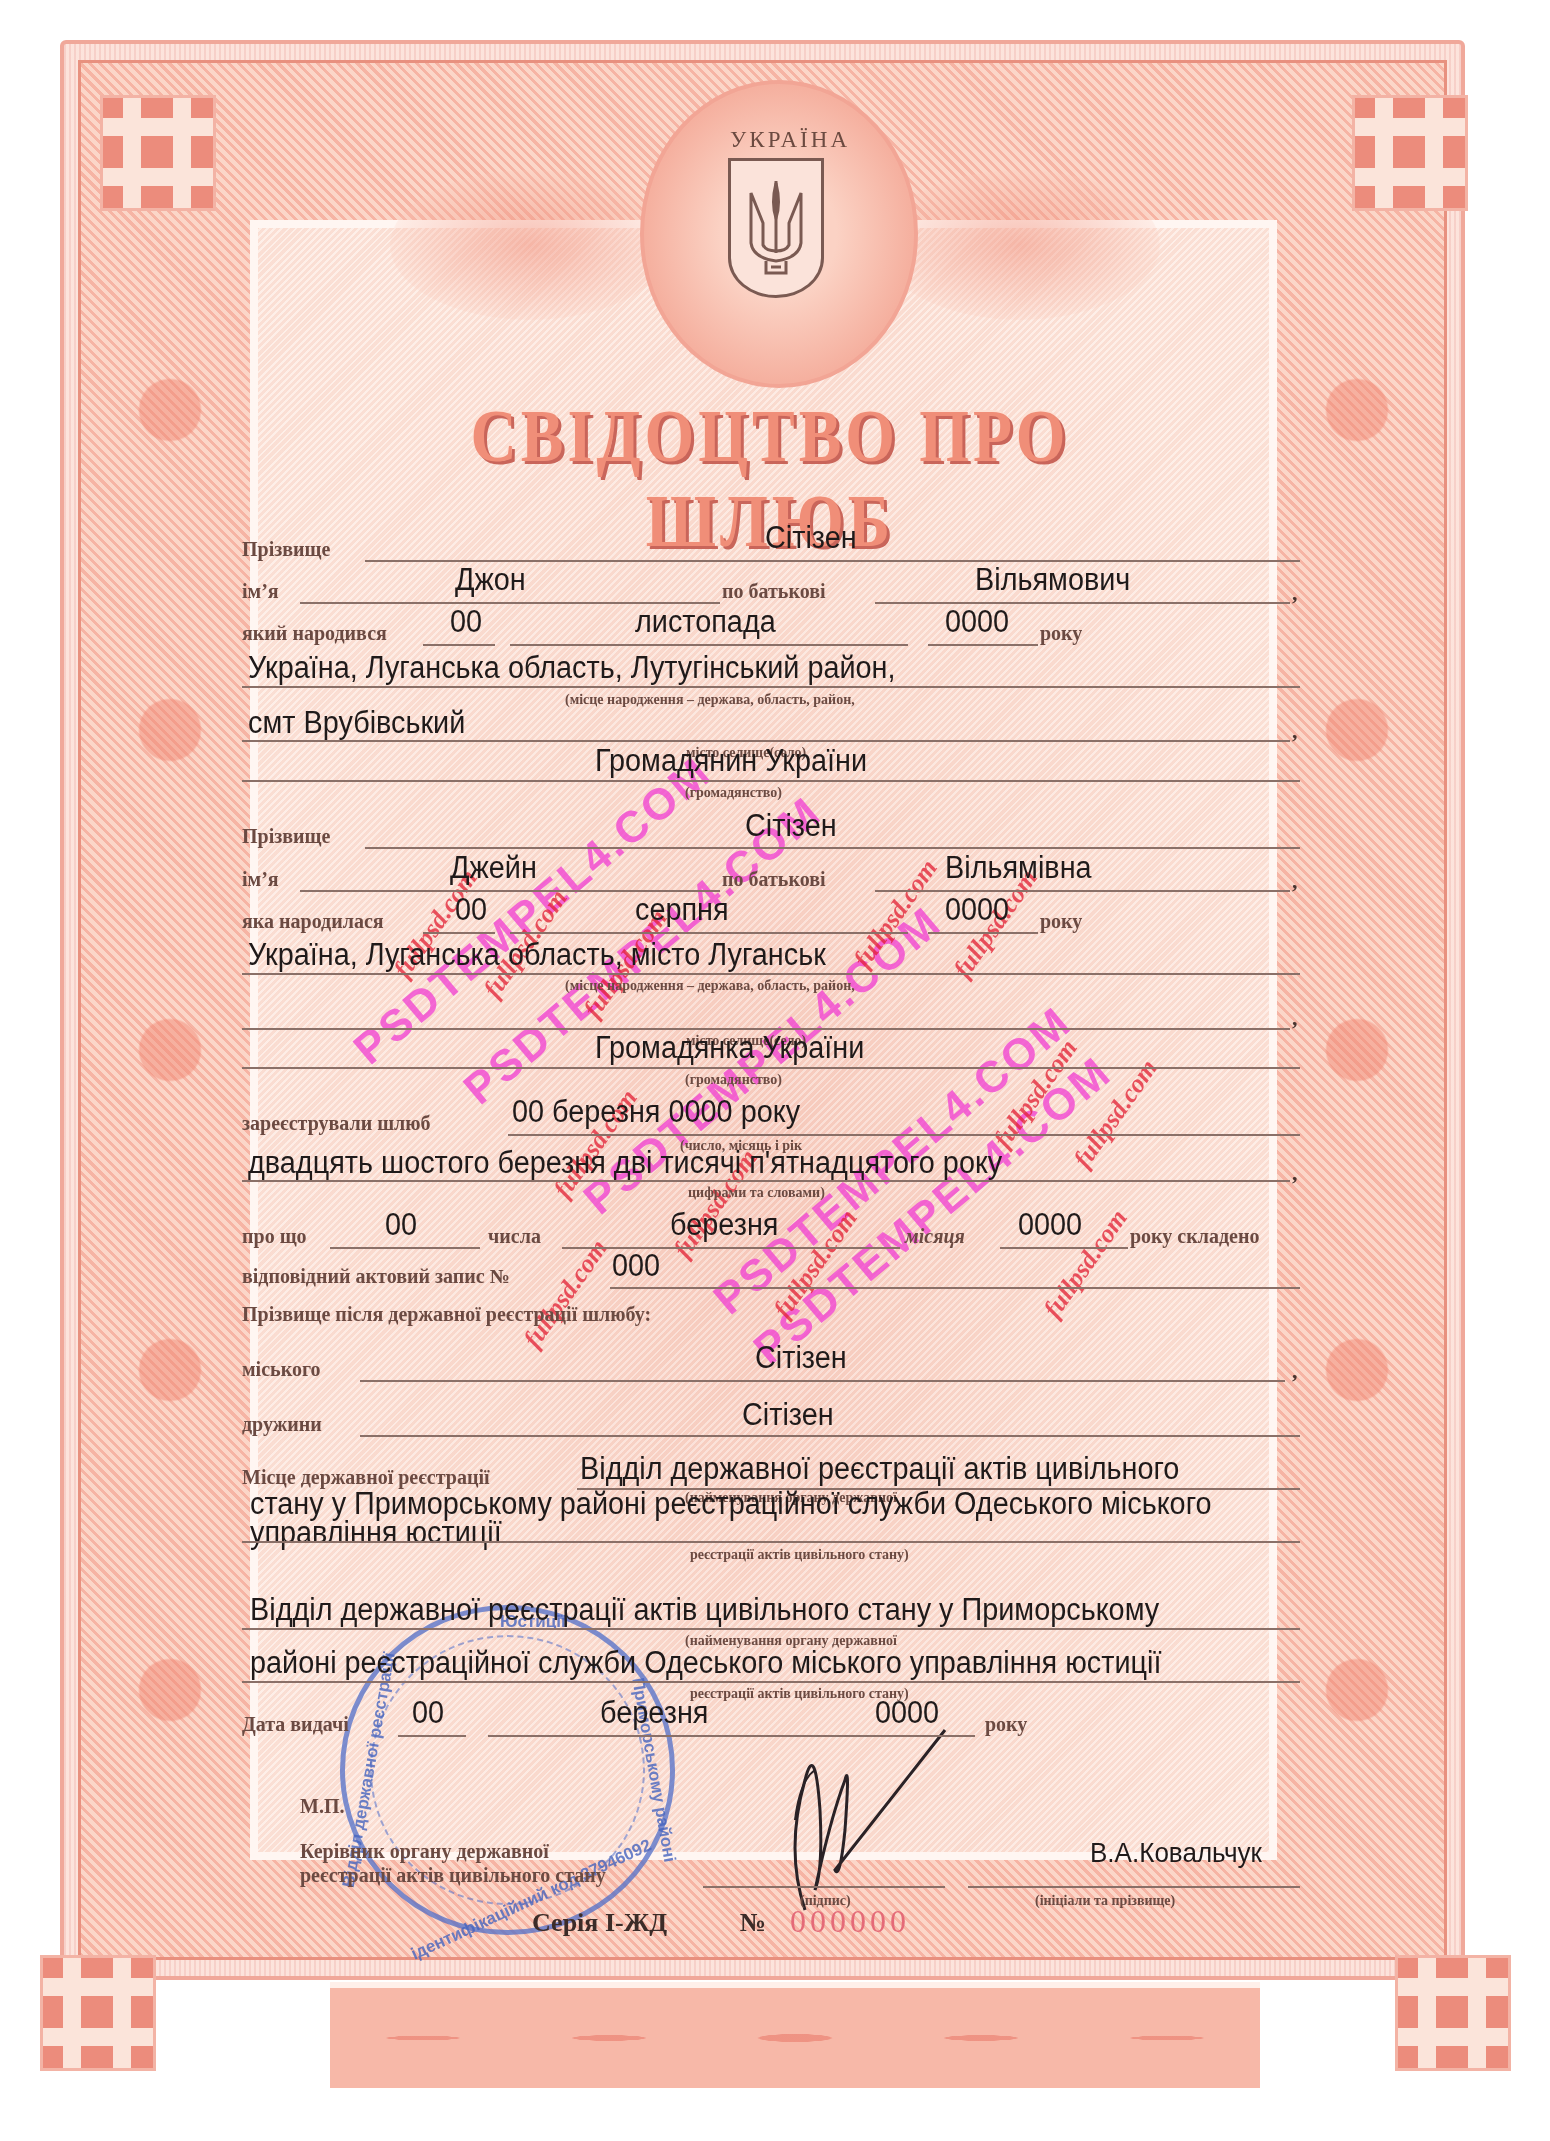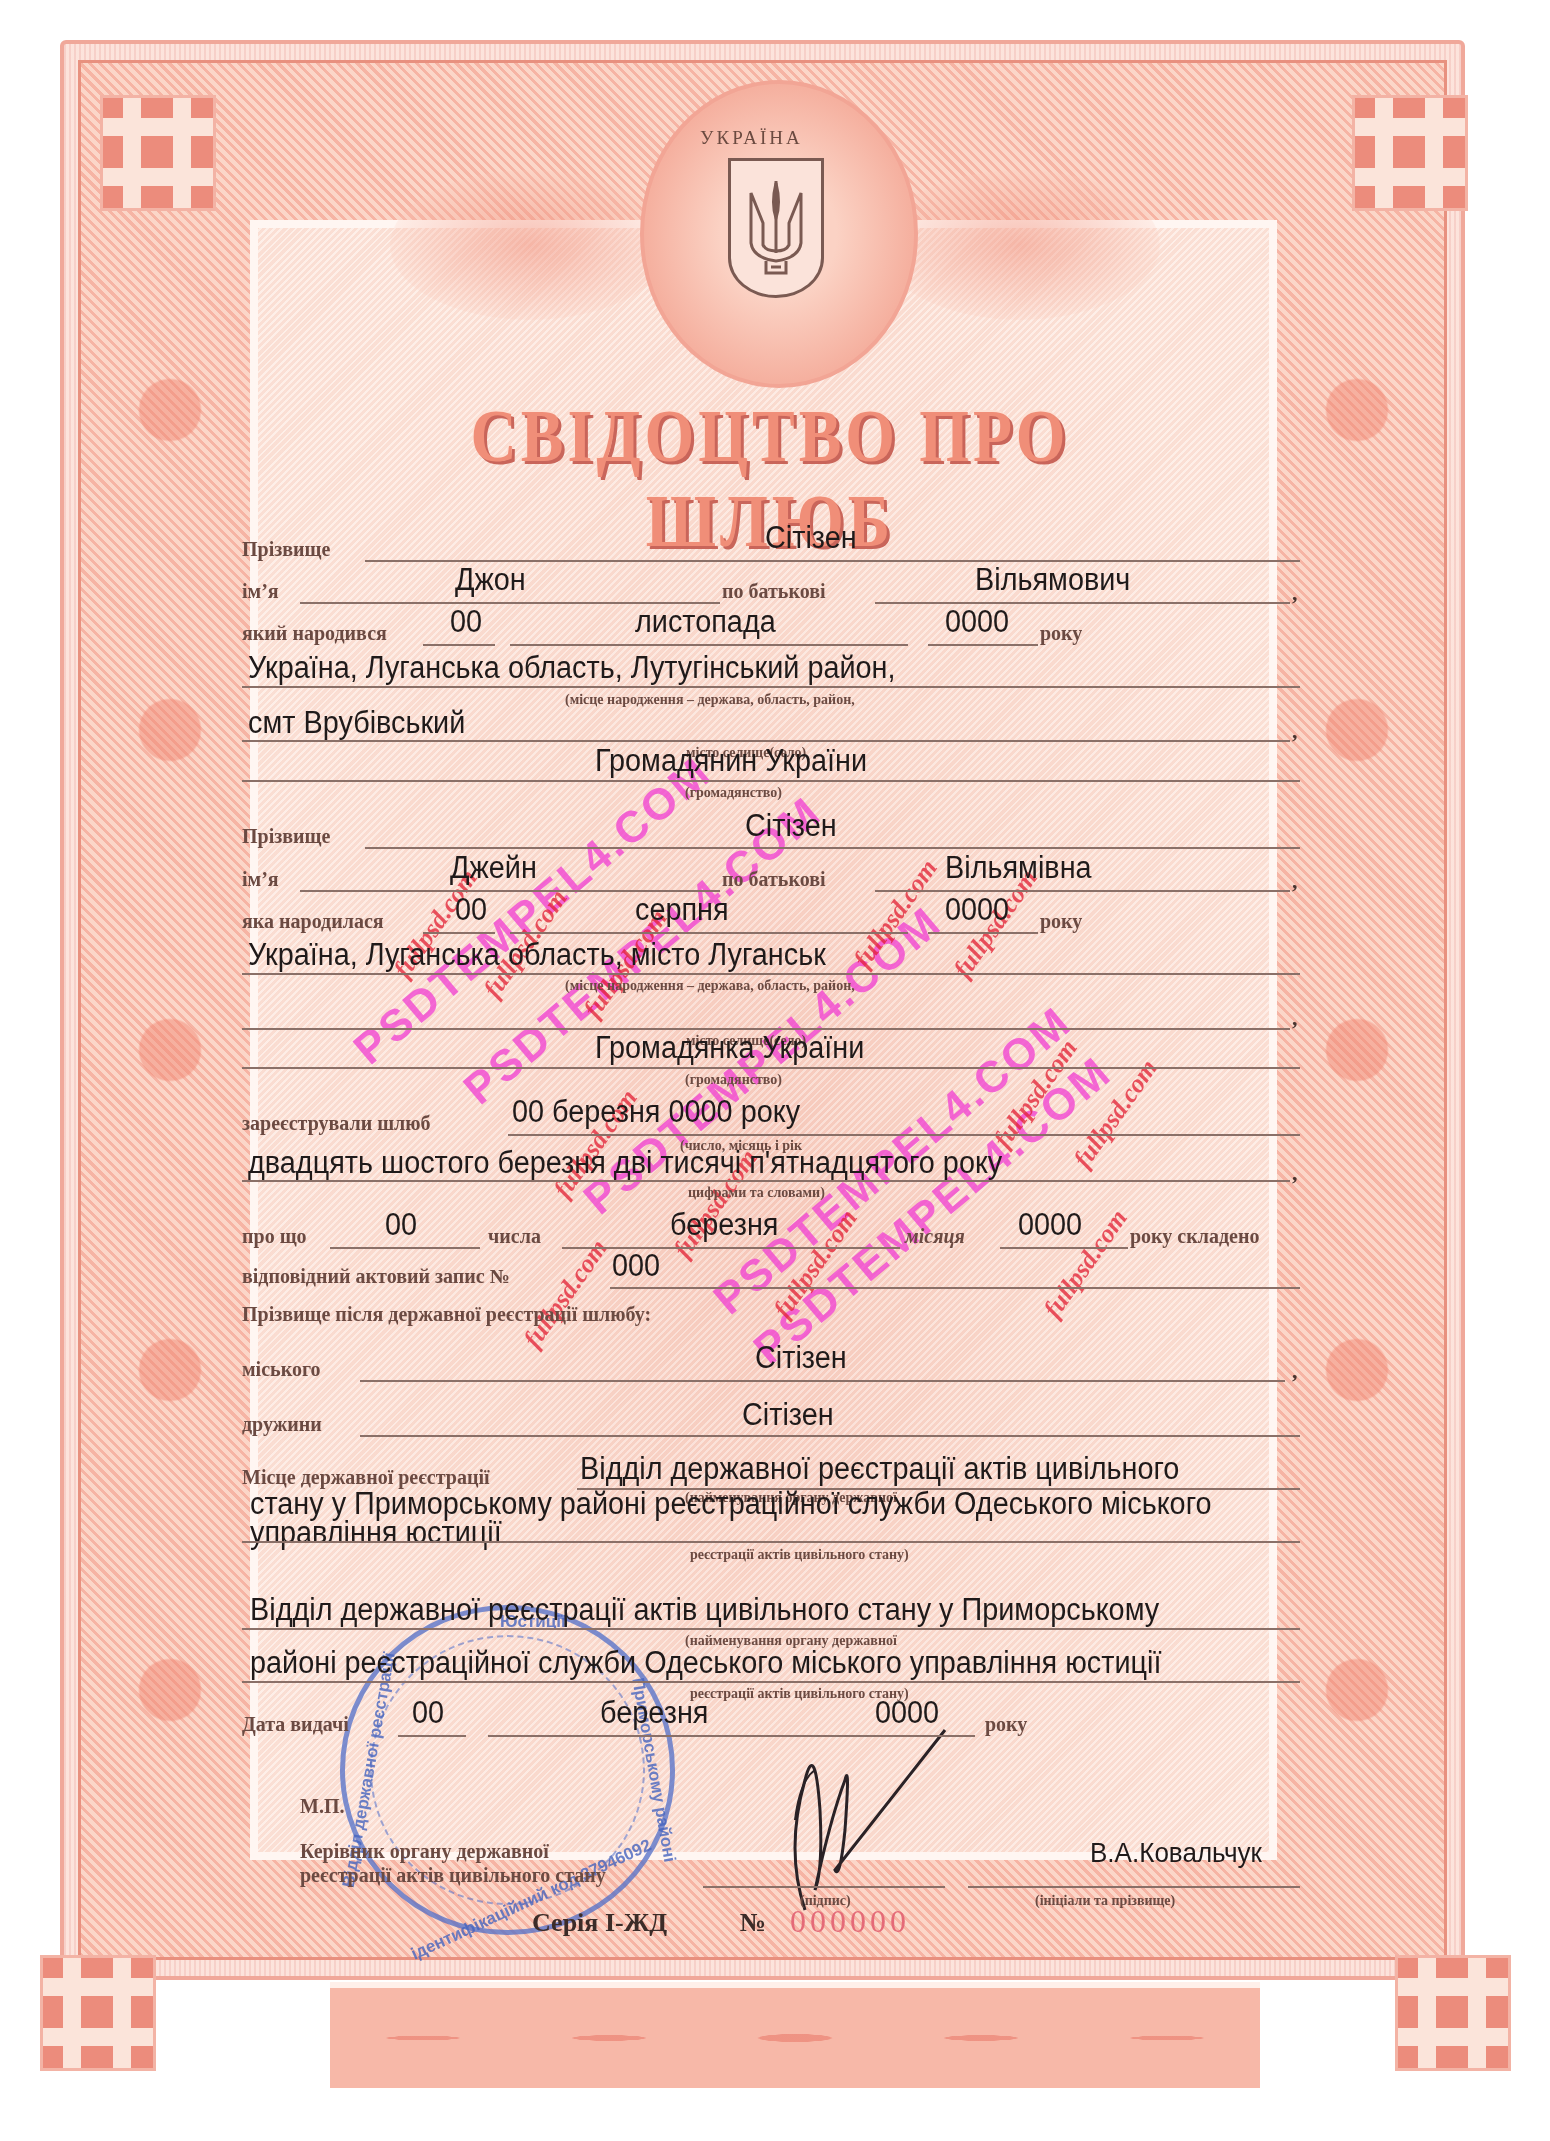--- a/index.html
+++ b/index.html
@@ -50,22 +50,22 @@
       radial-gradient(ellipse at 90% 50%,rgba(230,110,95,.5) 0 35px,transparent 38px),
       #f7b8a8;border-top:6px solid #fff0ea;}
   
   .crest-oval{position:absolute;left:640px;top:80px;width:270px;height:300px;border-radius:50%;
     background:radial-gradient(ellipse,#fbd2c4 30%,#f5b09f 70%,#f9c8b9 100%);
     border:4px solid #f2a595;}
   .crest-scroll{position:absolute;top:170px;width:280px;height:150px;border-radius:50%;
     background:radial-gradient(ellipse,rgba(240,140,120,.5),rgba(250,200,185,.2) 70%,transparent 72%);}
   .crest-scroll.l{left:390px;}
   .crest-scroll.r{left:880px;}
-  .ukraine-label{position:absolute;left:700px;top:127px;width:150px;text-align:left;
-    font-family:"Liberation Serif",serif;font-size:19px;letter-spacing:3px;color:#6b4a40;}
+  .ukraine-label{position:absolute;left:700px;top:127px;width:150px;text-align:right;
+    font-family:"Liberation Serif",serif;font-size:23px;letter-spacing:3px;color:#6b4a40;}
   .shield{position:absolute;left:728px;top:158px;width:96px;height:140px;
     background:#fbe3da;border:3px solid #7a5a52;box-sizing:border-box;
     border-radius:0 0 48px 48px/0 0 40px 40px;display:flex;align-items:center;justify-content:center;}
   .shield svg{width:70px;height:110px;}
   .title{position:absolute;left:380px;top:405px;width:780px;text-align:center;
     font-family:"Liberation Serif",serif;font-weight:bold;font-size:64px;letter-spacing:4px;
     color:#f08e78;text-shadow:3px 3px 0 #c9655a,-1px -1px 0 #fde0d4;transform:scaleY(1.15);}
   
   .form{position:absolute;left:0;top:0;width:1550px;height:1696px;}
   .lbl{position:absolute;font-family:"Liberation Serif",serif;font-weight:bold;font-size:20px;color:#6b4a42;white-space:nowrap;}

